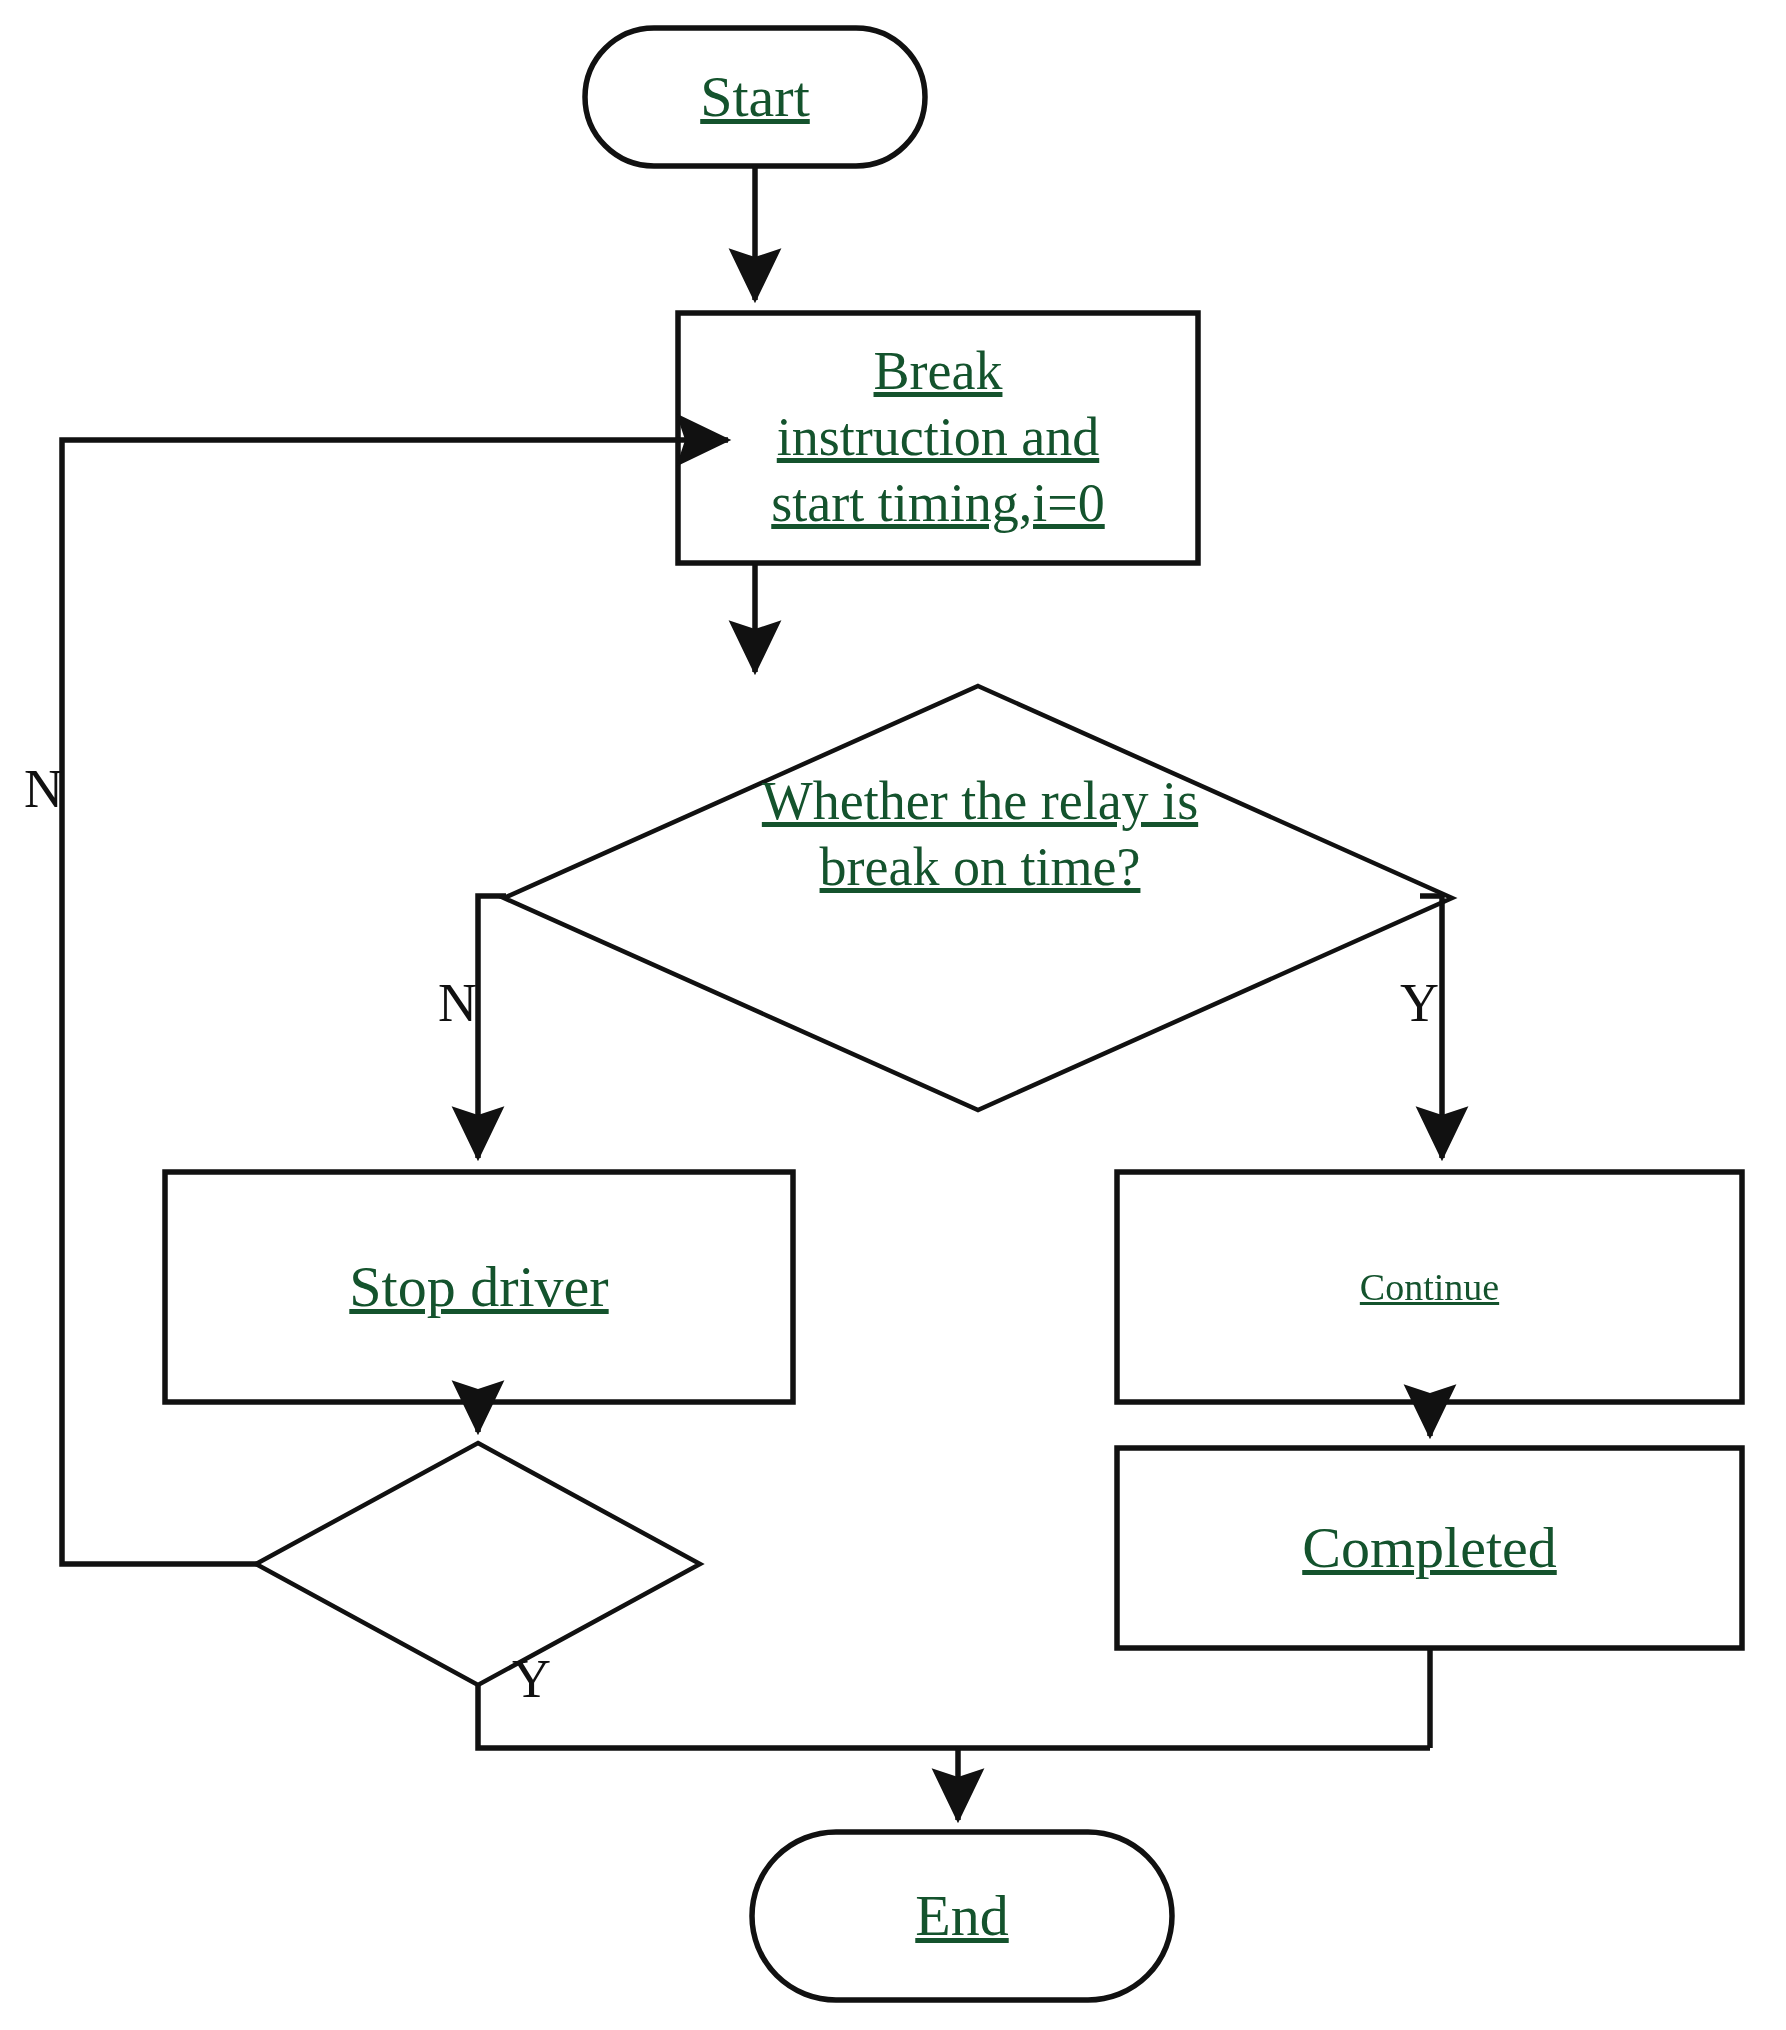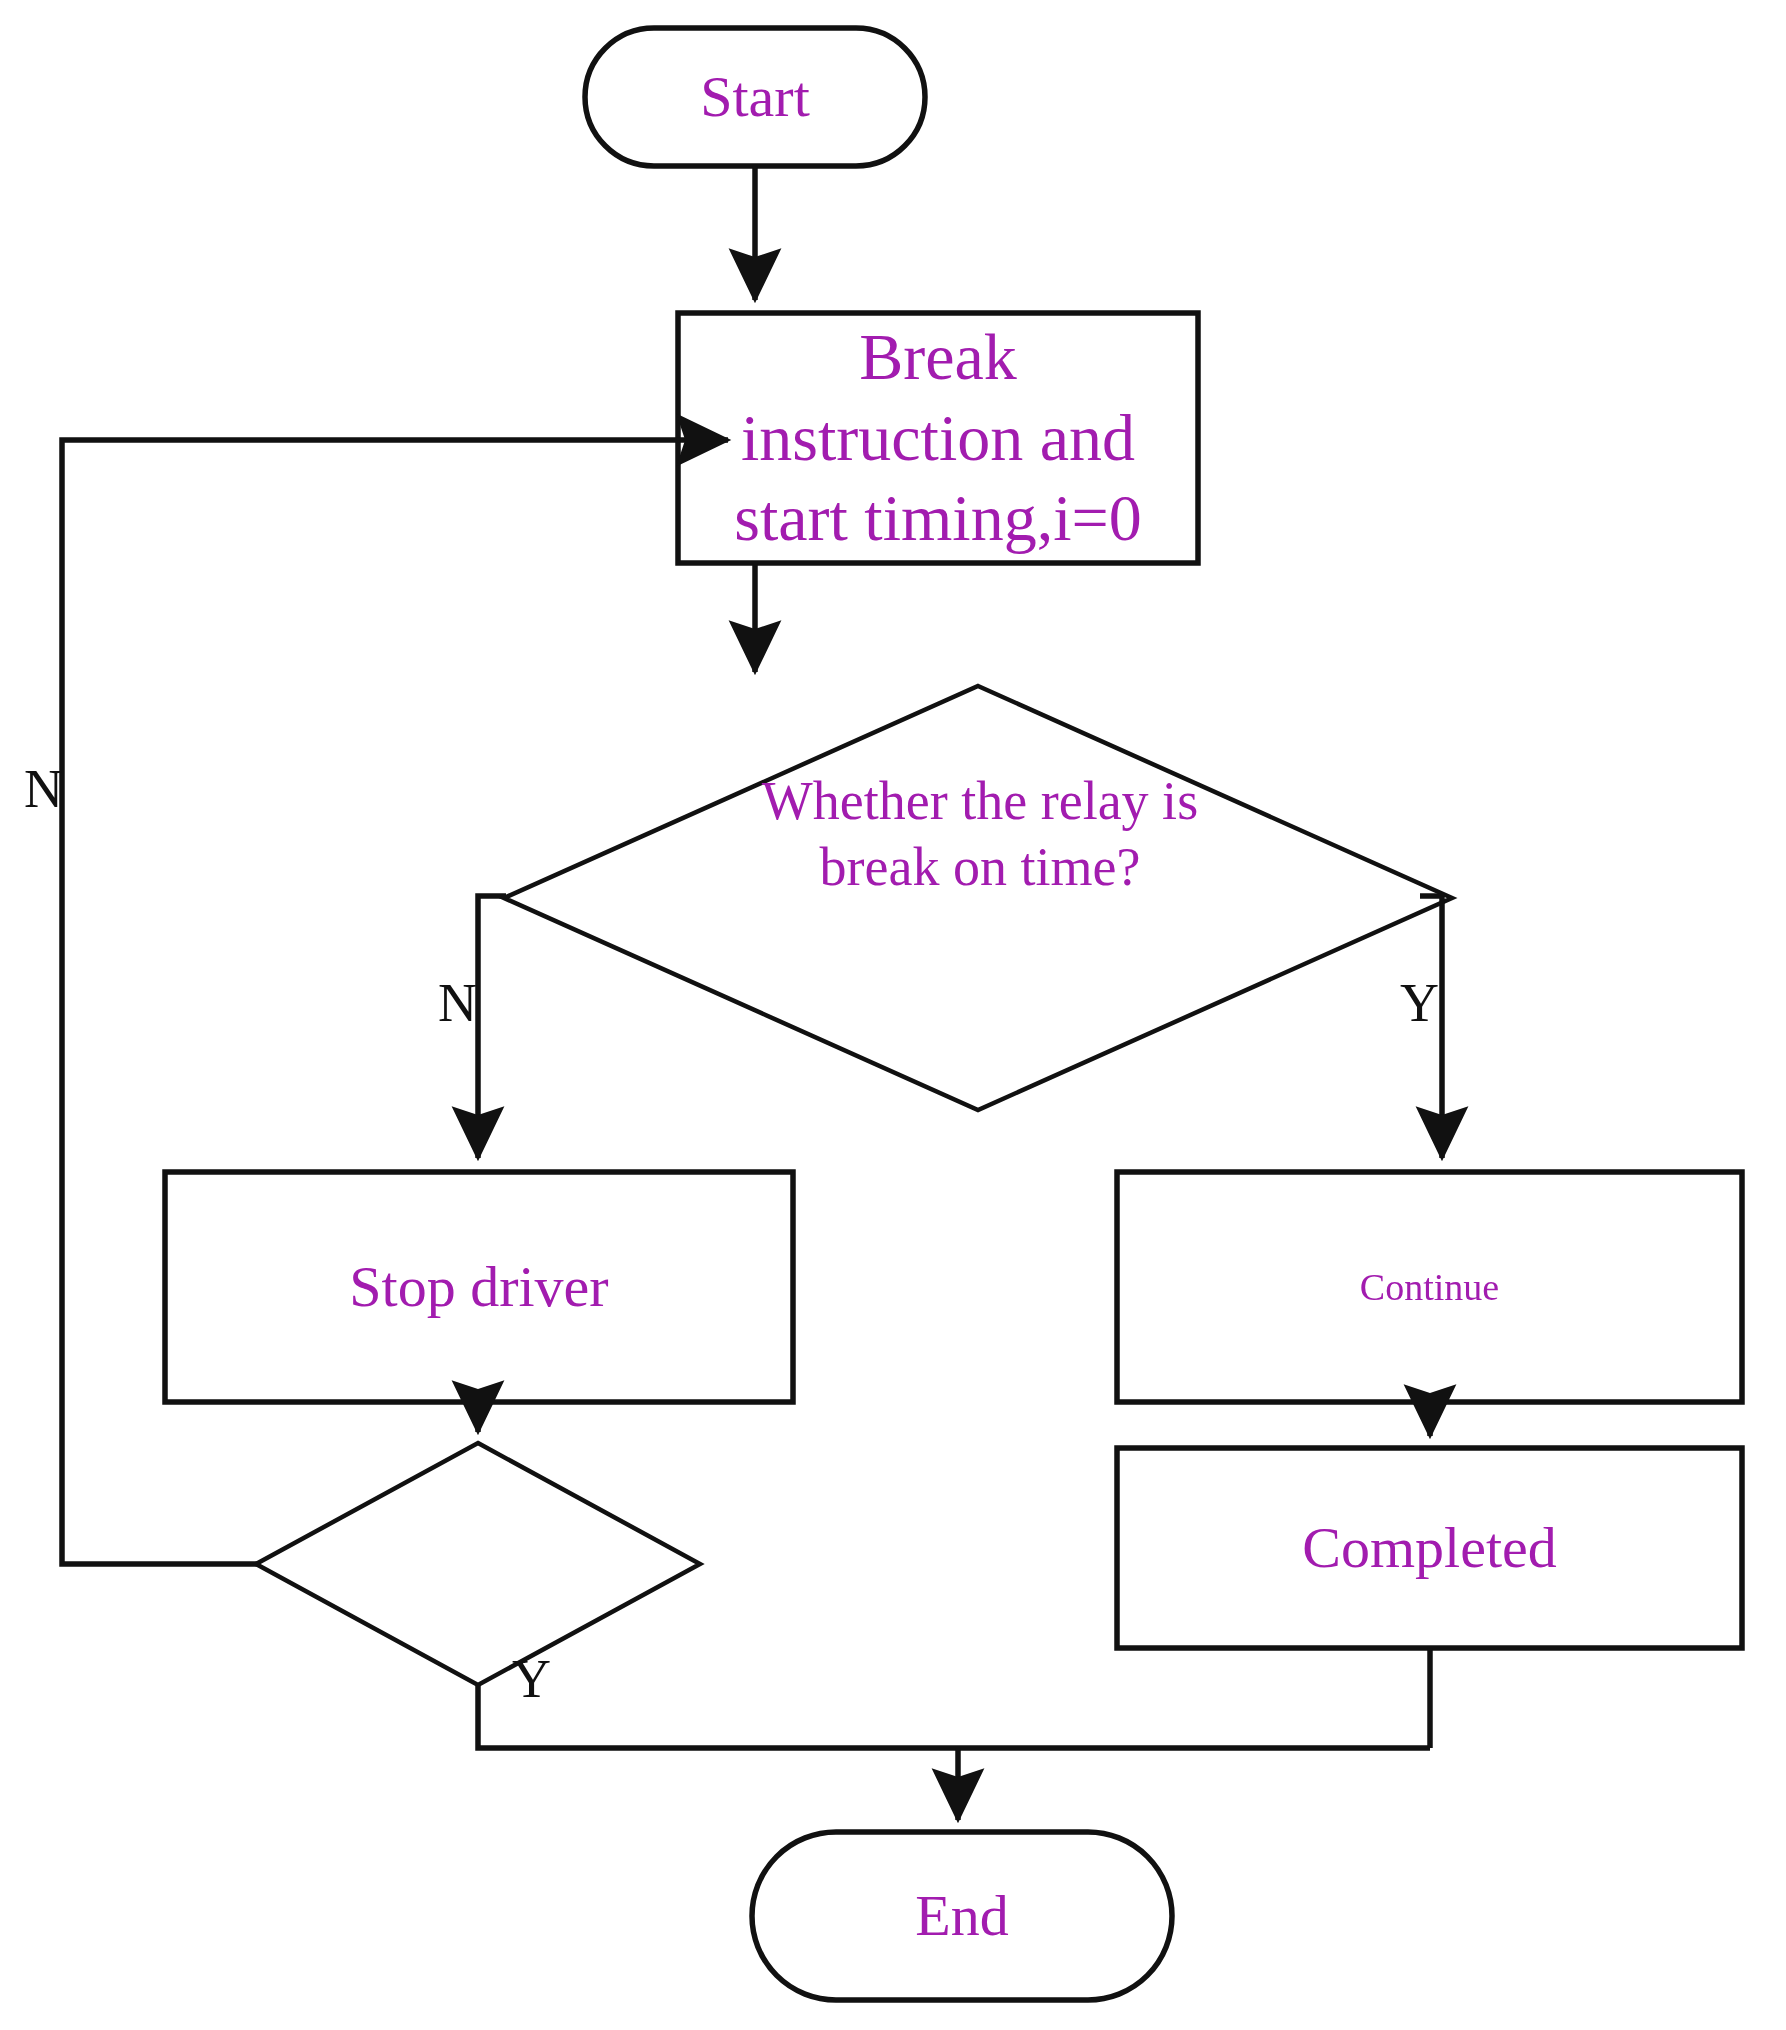--- a/index.html
+++ b/index.html
@@ -23,34 +23,35 @@
     left: 0;
     width: 1786px;
     height: 2030px;
   }
   .node-label {
     position: absolute;
     display: flex;
     align-items: center;
     justify-content: center;
     text-align: center;
-    color: #a21caf;
+    color: #14532d;
     line-height: 1.22;
     white-space: pre-line;
     pointer-events: none;
+    text-decoration: underline;
   }
   .edge-label {
     position: absolute;
     color: #111111;
     font-size: 54px;
     line-height: 1;
     pointer-events: none;
   }
   .lbl-start   { left: 585px;  top: 28px;   width: 340px; height: 138px; font-size: 58px; }
-  .lbl-break   { left: 678px;  top: 313px;  width: 520px; height: 250px; font-size: 66px; }
+  .lbl-break   { left: 678px;  top: 313px;  width: 520px; height: 250px; font-size: 54px; }
   .lbl-whether { left: 500px;  top: 770px;  width: 960px; height: 130px; font-size: 54px; }
   .lbl-stop    { left: 165px;  top: 1172px; width: 628px; height: 230px; font-size: 58px; }
   .lbl-cont    { left: 1117px; top: 1172px; width: 625px; height: 230px; font-size: 38px; }
   .lbl-iter    { left: 300px;  top: 1480px; width: 360px; height: 170px; font-size: 50px; }
   .lbl-compl   { left: 1117px; top: 1448px; width: 625px; height: 200px; font-size: 58px; }
   .lbl-end     { left: 752px;  top: 1832px; width: 420px; height: 168px; font-size: 58px; }
 </style>
 </head>
 <body>
 

